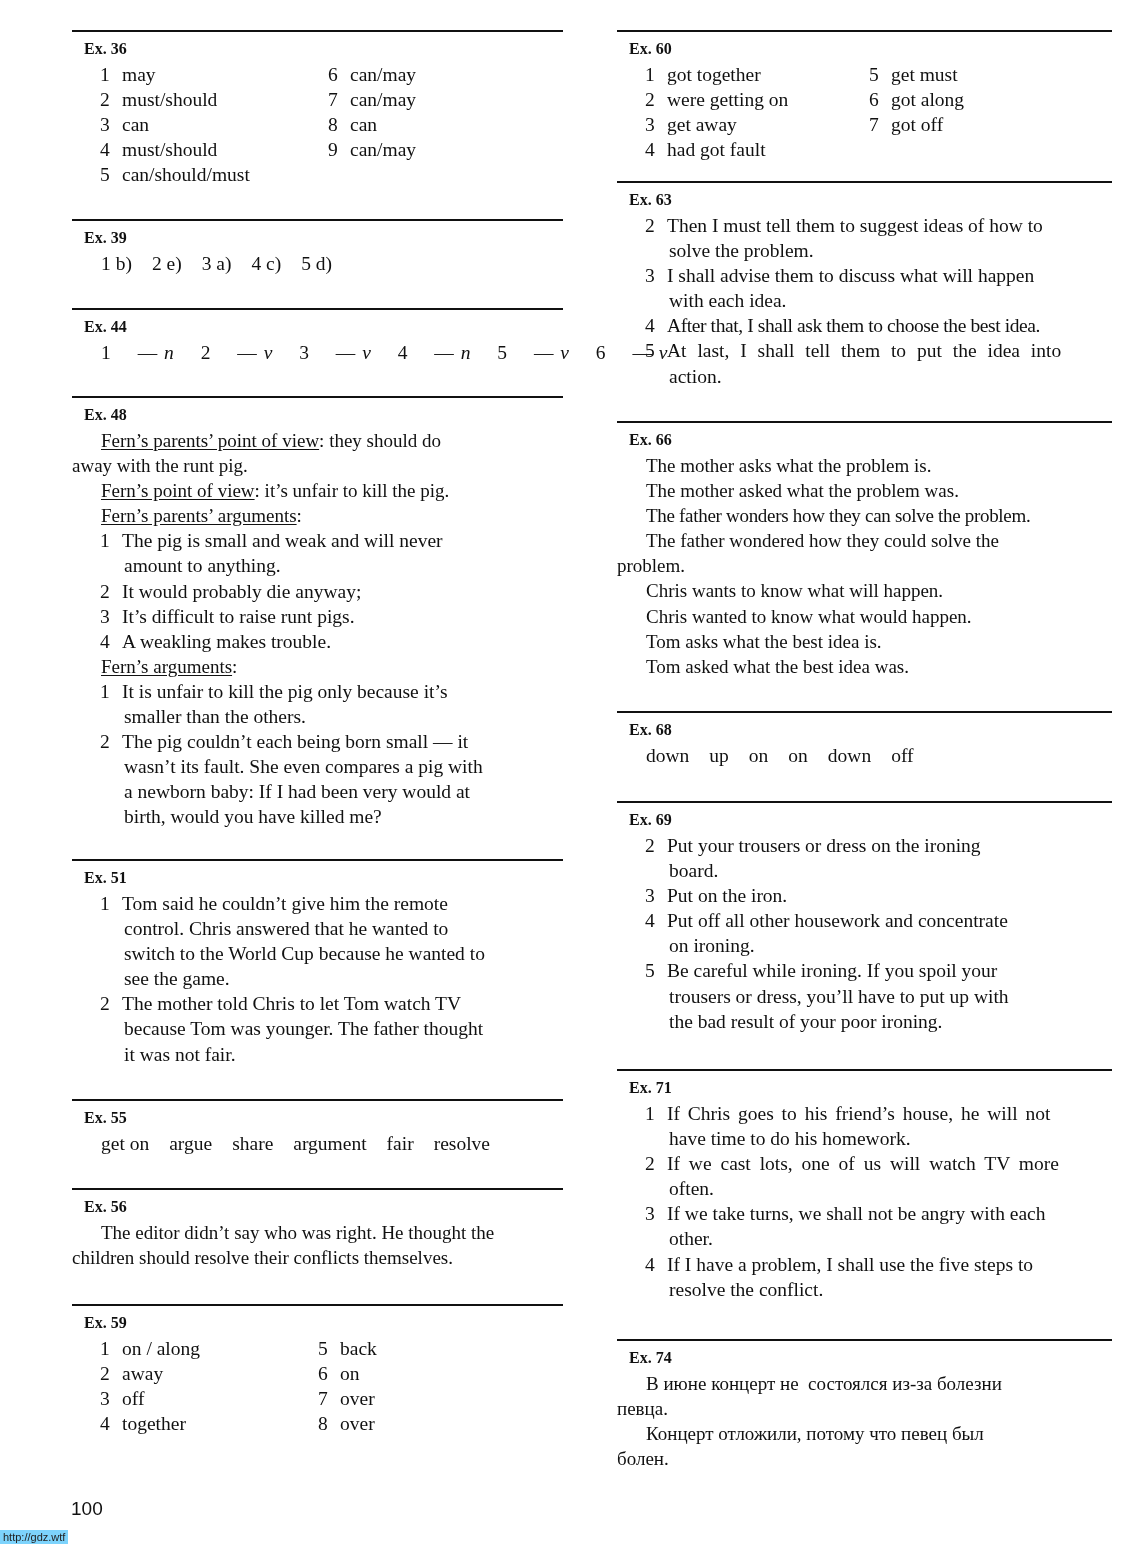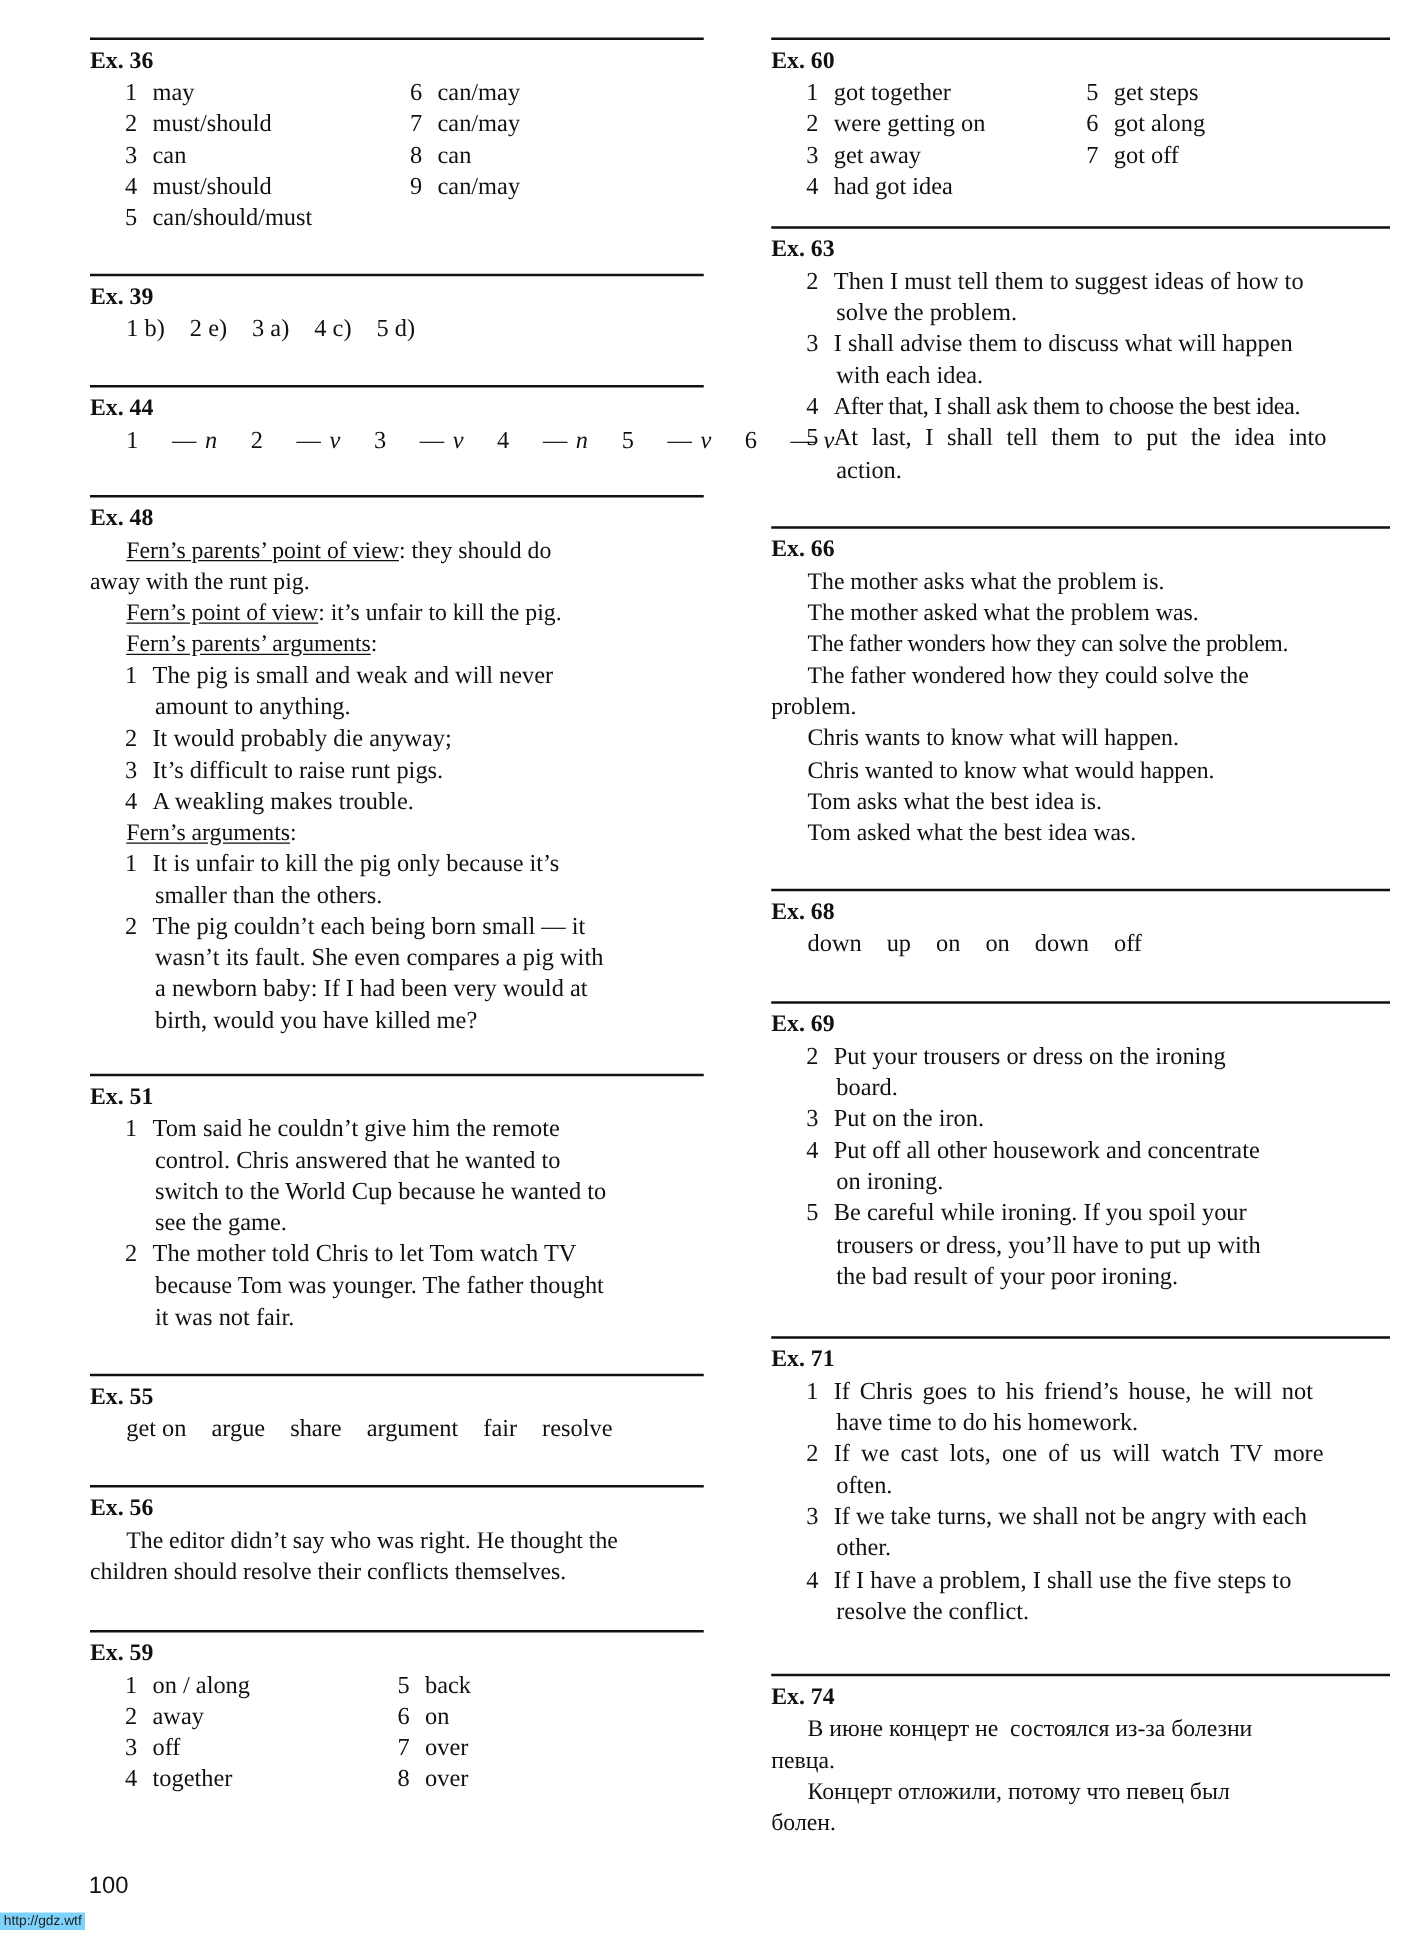--- a/index.html
+++ b/index.html
@@ -2,21 +2,21 @@
 <html><head>
 <meta charset="utf-8">
 <style>
   html, body { margin: 0; padding: 0; background: #ffffff; }
   body { width: 1129px; height: 1547px; position: relative; overflow: hidden;
          font-family: "Liberation Serif", "DejaVu Serif", serif; color: #111; }
   .col { position: absolute; top: 30px; }
   .col.left { left: 72px; width: 491px; }
   .col.right { left: 617px; width: 495px; }
   .sec { border-top: 2px solid #111; padding-top: 6px; position: relative; }
-  .ex-title { font-weight: bold; font-size: 19px; line-height: 22px; margin: 0 0 2px 0; }
+  .ex-title { font-weight: bold; font-size: 16px; line-height: 22px; margin: 0 0 2px 12px; }
   .line { font-size: 19px; line-height: 25.1px; white-space: nowrap; }
   .ind { padding-left: 29px; }
   .num-item { display: flex; font-size: 19.5px; line-height: 25.1px; padding-left: 28px; }
   .num-item .n { width: 22px; flex: none; }
   .num-item .t { flex: 1; }
   .grid2 { display: grid; grid-template-columns: 228px 1fr; padding-left: 28px; font-size: 19.5px; line-height: 25.1px; }
   .grid2 .cell { white-space: nowrap; }
   .grid2 .cell .n { display: inline-block; width: 22px; }
   .row-words { font-size: 19.5px; line-height: 25.1px; padding-left: 29px; white-space: nowrap; word-spacing: 0; }
   .row-words span { margin-right: 20px; }
@@ -155,26 +155,26 @@
     </div>
   </div>
 </div>
 
 <div class="col right">
 
   <div class="sec" style="height:143px">
     <div class="ex-title">Ex. 60</div>
     <div class="grid2" style="grid-template-columns:224px 1fr">
       <div class="cell"><span class="n">1</span><span>got together</span></div>
-      <div class="cell"><span class="n">5</span><span>get steps</span></div>
+      <div class="cell"><span class="n">5</span><span>get must</span></div>
       <div class="cell"><span class="n">2</span><span>were getting on</span></div>
       <div class="cell"><span class="n">6</span><span>got along</span></div>
       <div class="cell"><span class="n">3</span><span>get away</span></div>
       <div class="cell"><span class="n">7</span><span>got off</span></div>
-      <div class="cell"><span class="n">4</span><span>had got idea</span></div>
+      <div class="cell"><span class="n">4</span><span>had got fault</span></div>
     </div>
   </div>
 
   <div class="sec" style="height:232px">
     <div class="ex-title">Ex. 63</div>
     <div class="num-item">
         <span class="n">2</span>
         <span class="t">
           <div>Then I must tell them to suggest ideas of how to</div>
           <div style="padding-left:2px">solve the problem.</div>

